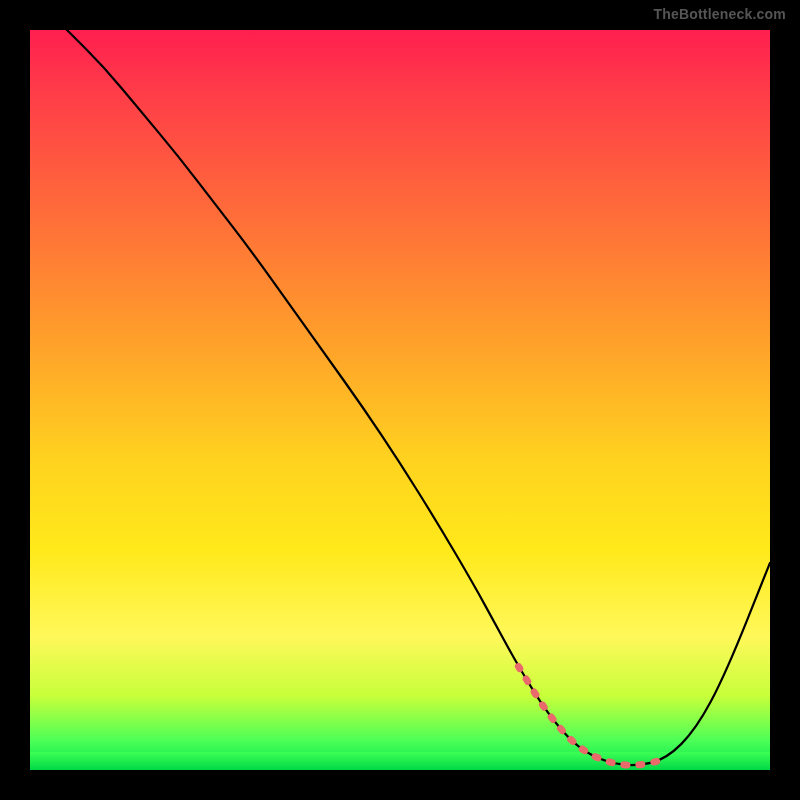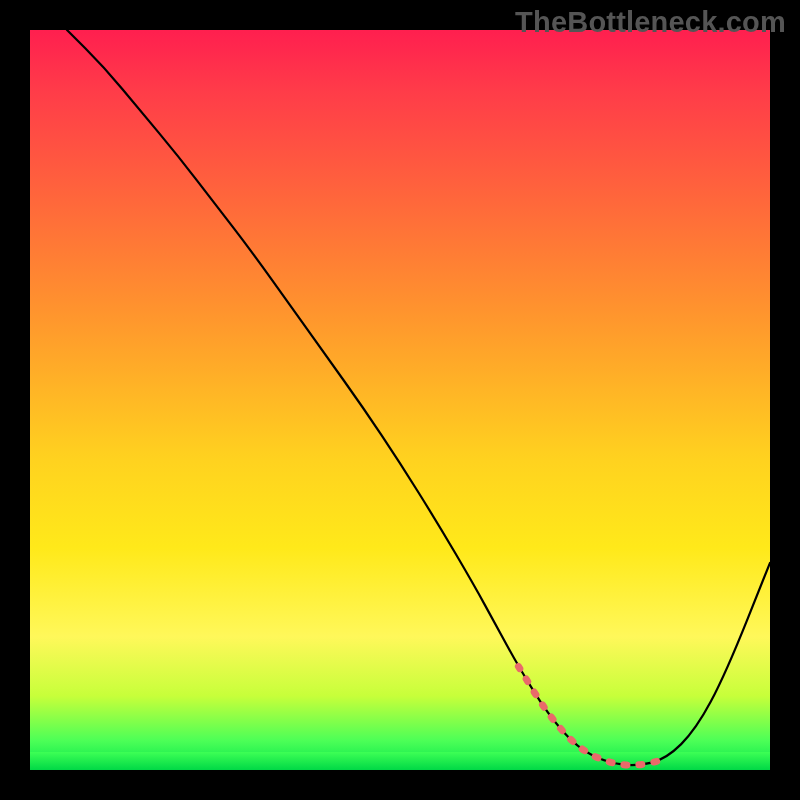--- a/index.html
+++ b/index.html
@@ -15,21 +15,21 @@
     position: relative;
     width: 800px;
     height: 800px;
     background: #000;
   }
   .watermark {
     position: absolute;
     top: 6px;
     right: 14px;
     color: #555;
-    font-size: 29px;
+    font-size: 14px;
     font-weight: 600;
     letter-spacing: 0.2px;
     user-select: none;
     pointer-events: none;
     z-index: 3;
   }
   .plot-area {
     position: absolute;
     left: 30px;
     top: 30px;

